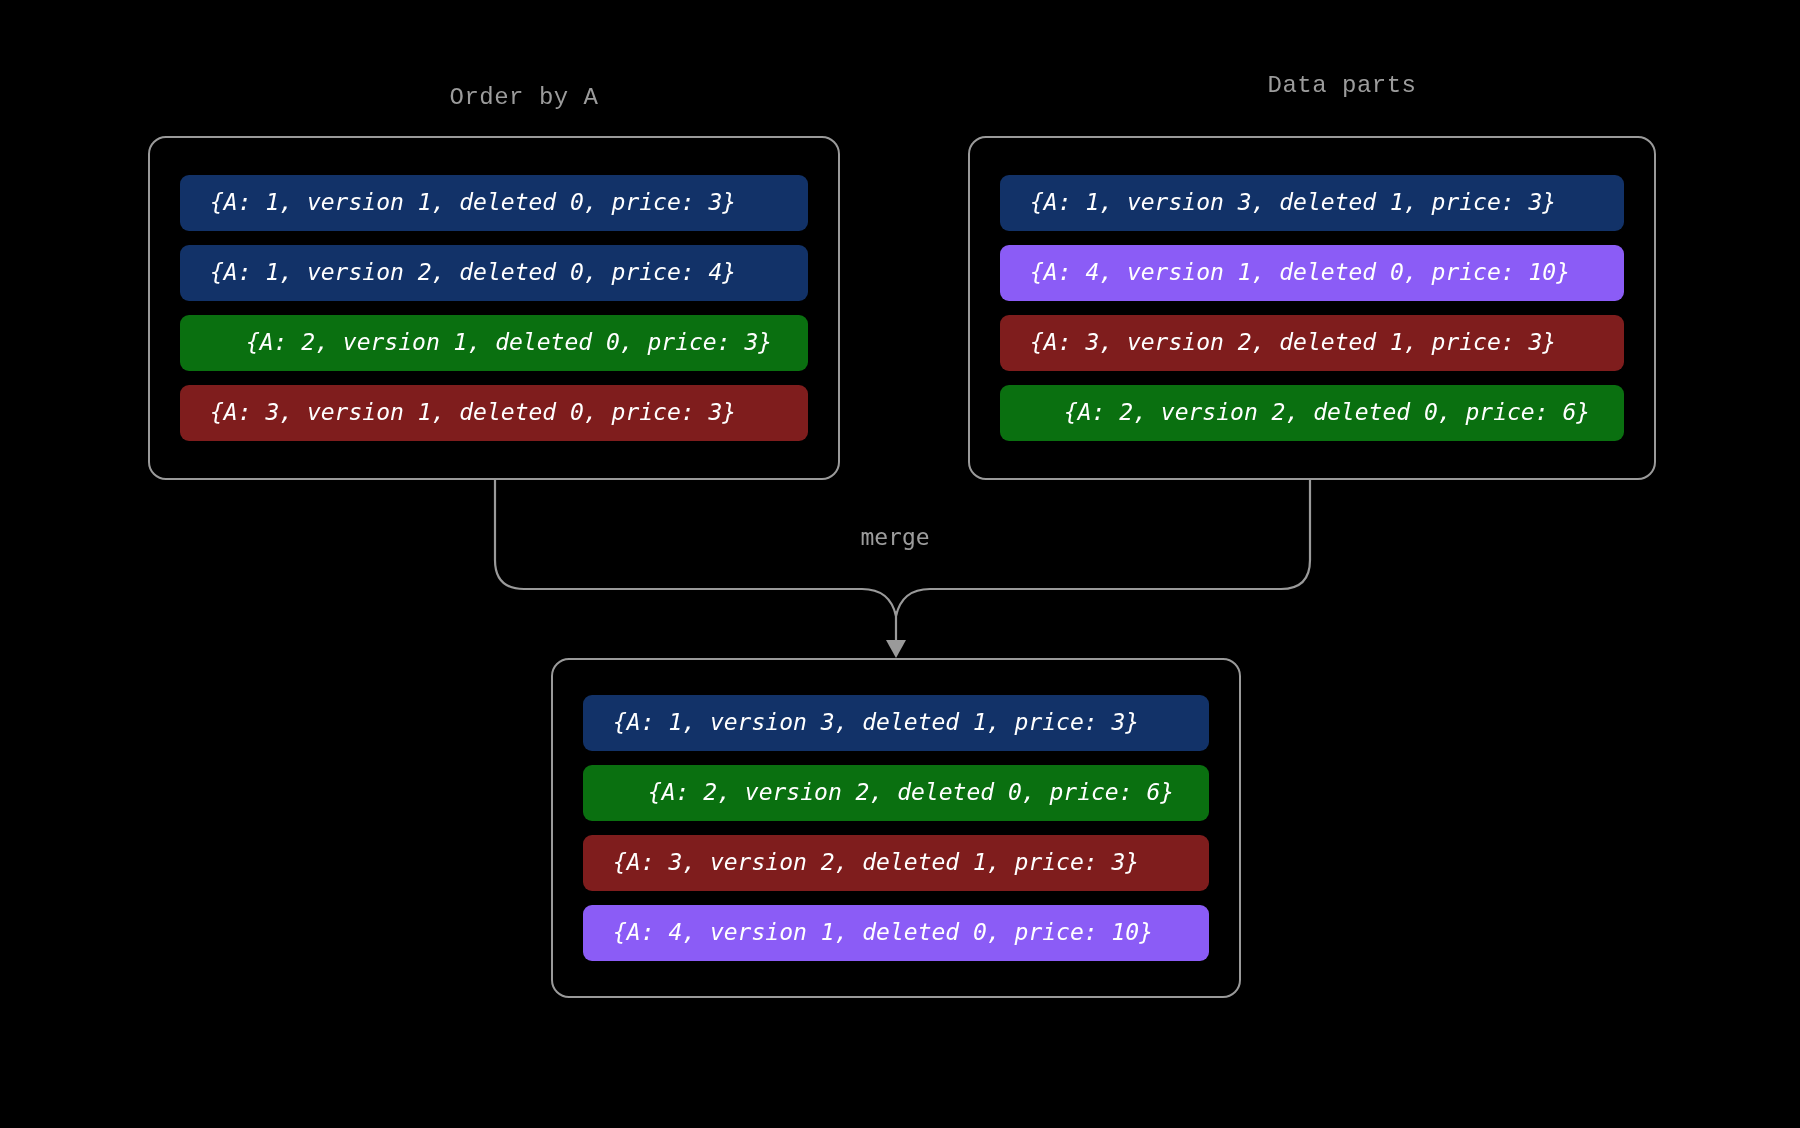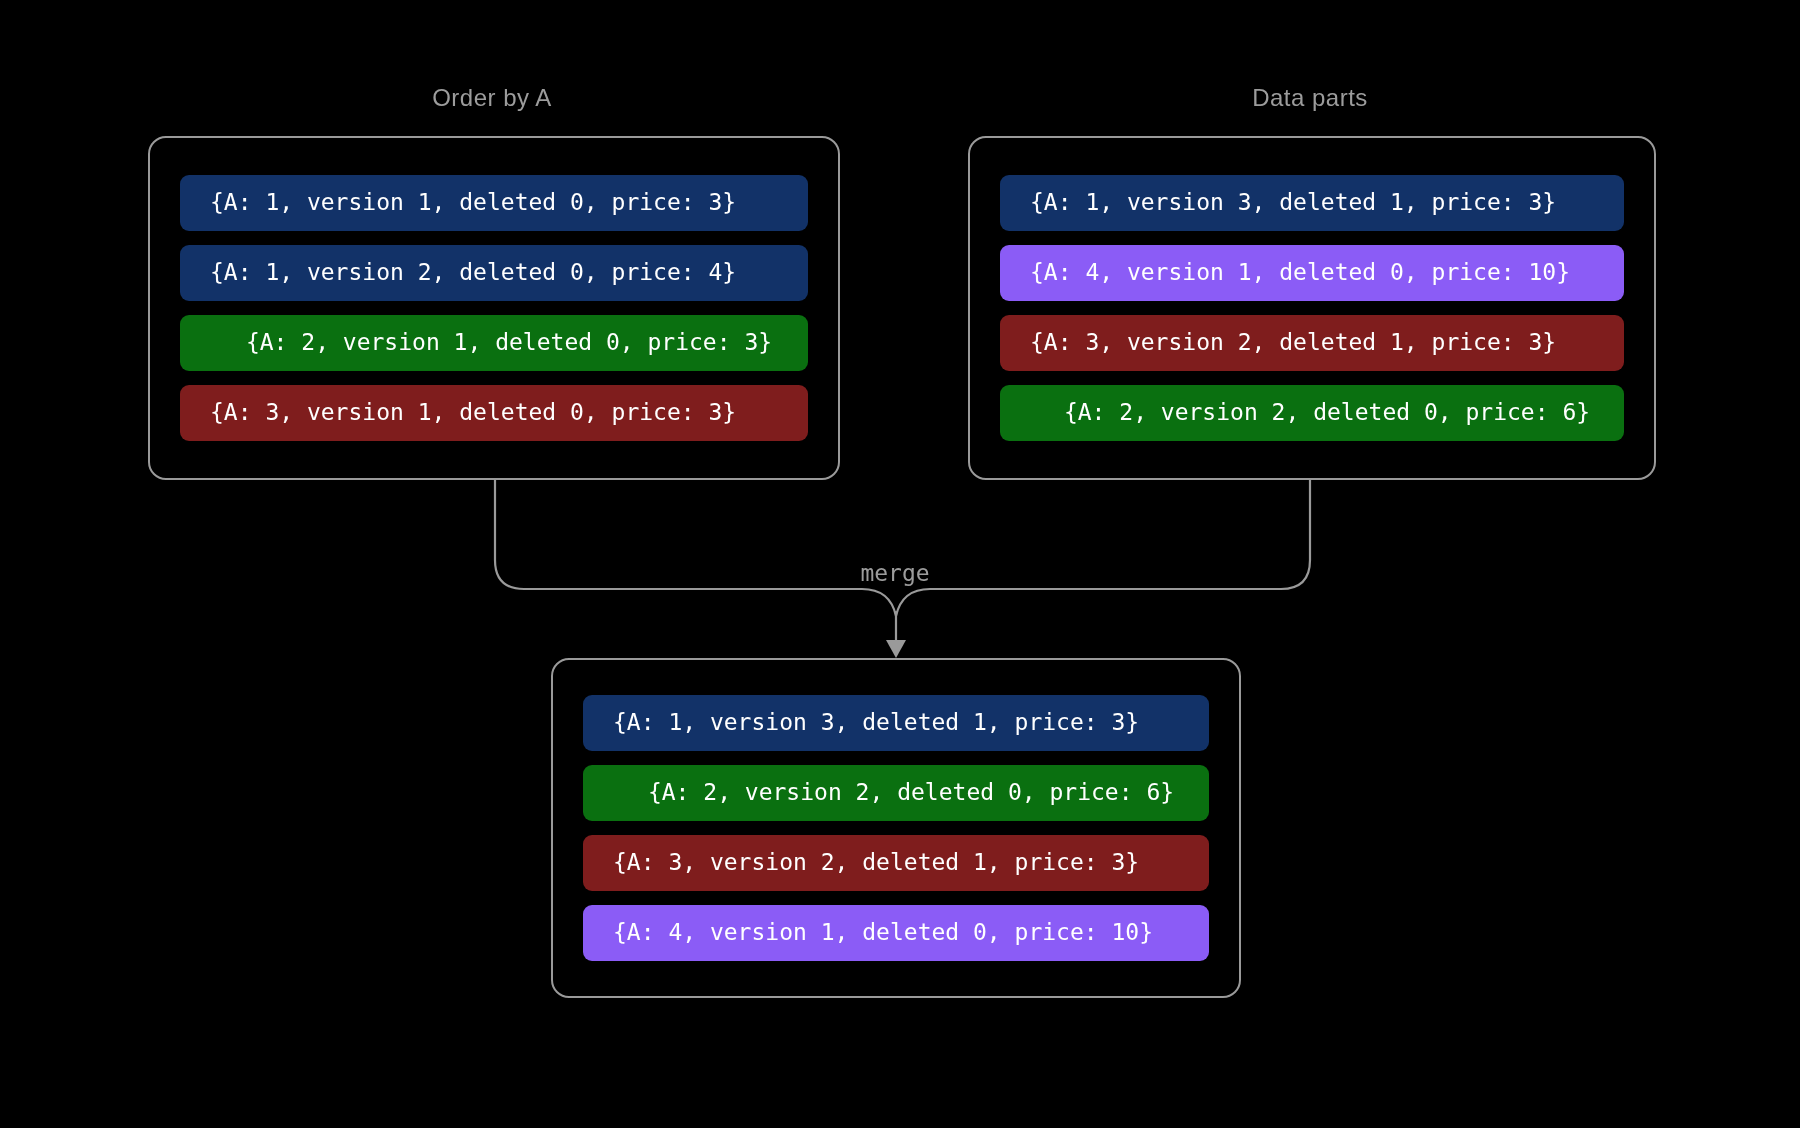--- a/index.html
+++ b/index.html
@@ -35,21 +35,22 @@
   }
 
   
   .group-title {
     position: absolute;
     color: #9c9c9c;
     font-size: 24px;
     letter-spacing: 0.5px;
     white-space: nowrap;
     transform: translateX(-50%);
-    font-family: Liberation Sans, sans-serif;
+    font-family: Liberation Mono, monospace;
+    margin-left: 32px;
   }
 
   
   .box {
     position: absolute;
     border: 2px solid #9a9a9a;
     border-radius: 18px;
     background: #000000;
     display: flex;
     flex-direction: column;
@@ -57,20 +58,21 @@
     gap: 14px;
     padding: 26px 0;
   }
 
   .box-inner {
     display: flex;
     flex-direction: column;
     gap: 14px;
     width: 100%;
     align-items: center;
+    font-style: italic;
   }
 
   
   .pill {
     border-radius: 9px;
     color: #ffffff;
     font-size: 23px;
     line-height: 1;
     padding: 16px 0 17px 0;
     white-space: nowrap;
@@ -117,21 +119,21 @@
   }
   #box-merged .pill {
     width: 626px;
     padding-left: 30px;
   }
 
   
   #merge-label {
     position: absolute;
     left: 895px;
-    top: 573px;
+    top: 537px;
     transform: translate(-50%, -50%);
     color: #9c9c9c;
     font-size: 23px;
     white-space: nowrap;
     font-family: "DejaVu Sans Mono", "Liberation Mono", monospace;
   }
 </style>
 </head>
 <body>
 
@@ -145,21 +147,21 @@
       <path d="M 1310,480 L 1310,560 Q 1310,589 1281,589 L 930,589 Q 902,589 896,616"></path>
 
       <path d="M 896,612 L 896,652"></path>
     </g>
 
     <path d="M 886,640 L 896,658 L 906,640 Z" fill="#9a9a9a" stroke="none"></path>
   </svg>
 
   <div class="group-title" style="left:492px; top:84px;">Order by A</div>
 
-  <div class="group-title" style="left:1310px; top:84px;">Data parts</div>
+  <div class="group-title" style="left:1310px; top:72px;">Data parts</div>
 
   <div class="box" id="box-order-by-a">
     <div class="box-inner">
       <div class="pill c-blue">
         <span>{A: 1, version 1, deleted 0, price: 3}</span>
       </div>
       <div class="pill c-blue">
         <span>{A: 1, version 2, deleted 0, price: 4}</span>
       </div>
       <div class="pill c-green">

